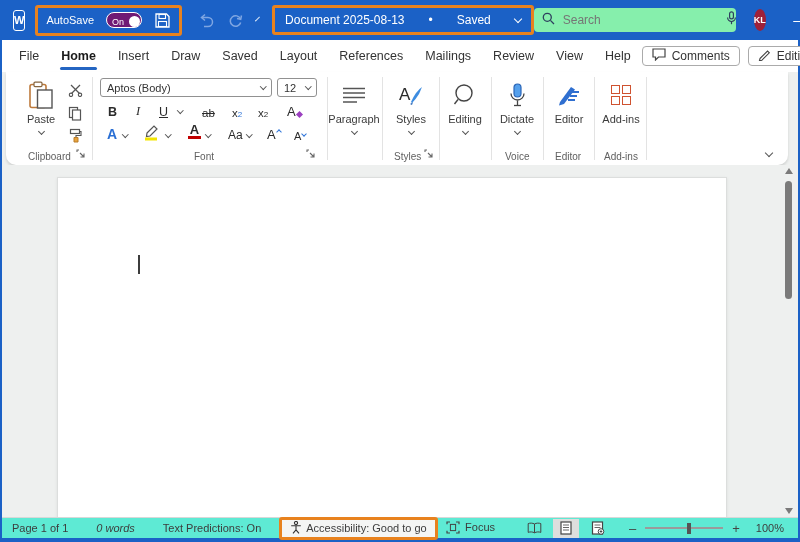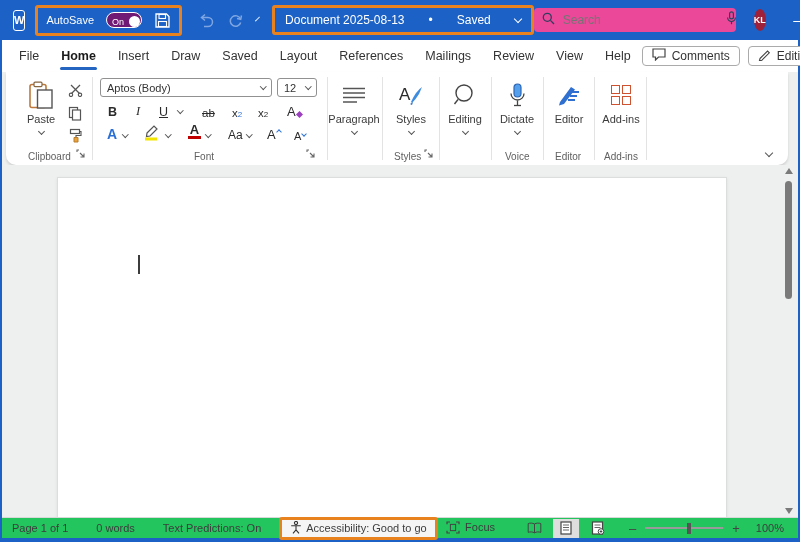--- a/index.html
+++ b/index.html
@@ -20,21 +20,21 @@
   .toggle .on-text { font-size:9px; color:#fff; margin-left:5px; }
   .toggle .knob { position:absolute; right:1.5px; width:11px; height:11px; border-radius:50%; background:#fff; }
   .tb-icon { margin-left:0; display:flex; align-items:center; }
   .undo-redo { display:flex; align-items:center; gap:14px; margin-left:16px; }
   .tb-chev { width:6px; height:6px; border-right:1.4px solid #cfe0f6; border-bottom:1.4px solid #cfe0f6;
              transform:rotate(45deg); margin-left:14px; margin-top:-3px; }
   .box-title { margin-left:14px; padding:5px 10px; gap:24px; font-size:12px; white-space:nowrap; }
   .box-title .chev { width:6px; height:6px; border-right:1.4px solid #fff; border-bottom:1.4px solid #fff;
                      transform:rotate(45deg); margin-top:-3px; }
   .spacer { flex:1; }
-  .searchbox { width:202px; height:24px; background:#ec4899; border:1px solid #9dbbе0; border-radius:4px;
+  .searchbox { width:202px; height:24px; background:#86efac; border:1px solid #9dbbе0; border-radius:4px;
                display:flex; align-items:center; padding:0 8px; gap:8px; }
   .searchbox input { flex:1; border:none; background:transparent; outline:none; font-size:12px; color:#1e2b45;
                      font-family:"Liberation Sans", sans-serif; }
   .avatar { width:22px; height:22px; border-radius:50%; background:#9e2139; color:#fff; font-size:9px; font-weight:bold;
             display:flex; align-items:center; justify-content:center; margin-left:18px; }
   .win-btn { width:39px; height:40px; display:flex; align-items:center; justify-content:center; color:#fff; font-size:14px; }
   .win-btn.max span { width:10px; height:10px; border:1.2px solid #fff; border-radius:2px; display:block; }
   .win-controls { display:flex; margin-left:12px; }
 
   
@@ -78,21 +78,21 @@
           border:1px solid #dcdedd; box-shadow:0 1px 3px rgba(0,0,0,.08); }
   .caret { position:absolute; left:80px; top:77px; width:1.6px; height:19px; background:#3c3c3c; }
   .scrollbar { position:absolute; right:2px; top:0; bottom:0; width:14px; }
   .scroll-up { position:absolute; top:3px; left:3px; width:0; height:0;
                border-left:4.5px solid transparent; border-right:4.5px solid transparent; border-bottom:6px solid #7a7a7a; }
   .scroll-down { position:absolute; bottom:3px; left:3px; width:0; height:0;
                  border-left:4.5px solid transparent; border-right:4.5px solid transparent; border-top:6px solid #7a7a7a; }
   .scroll-thumb { position:absolute; top:16px; left:3px; width:7px; height:118px; background:#7a7a7a; border-radius:4px; }
 
   
-  .statusbar { position:absolute; left:0; right:0; bottom:0; height:21px; background:#22c55e; border-top:1px solid #d8d8d8;
+  .statusbar { position:absolute; left:0; right:0; bottom:0; height:21px; background:#5eead4; border-top:1px solid #d8d8d8;
                display:flex; align-items:center; font-size:11px; color:#3d3d3d; }
   .sb-item { white-space:nowrap; }
   .box-access { border:3px solid #e8821e; border-radius:3px; padding:1px 8px; display:flex; align-items:center; gap:4px;
                 background:#f4f5f4; }
   .sb-right { margin-left:auto; display:flex; align-items:center; margin-right:14px; }
   .view-icon { width:26px; height:19px; display:flex; align-items:center; justify-content:center; }
   .view-icon.selected { background:#dddedd; }
   .zoom-track { width:78px; height:2px; background:#9a9a9a; position:relative; margin:0 9px; }
   .zoom-thumb { position:absolute; left:54%; top:-4.5px; width:3.5px; height:11px; background:#555; }
   .zoom-sign { font-size:13px; color:#444; }
@@ -418,21 +418,21 @@
       </div>
       <div class="scrollbar">
         <div class="scroll-up"></div>
         <div class="scroll-thumb"></div>
         <div class="scroll-down"></div>
       </div>
     </div>
 
     <div class="statusbar">
       <span class="sb-item" style="margin-left:10px;">Page 1 of 1</span>
-      <span class="sb-item" style="margin-left:28px;">0 words</span>
+      <span class="sb-item" style="margin-left:28px;font-style:italic;">0 words</span>
       <span class="sb-item" style="margin-left:28px;">Text Predictions: On</span>
       <span class="box-access" style="margin-left:18px;">
         <span>
           <svg width="12" height="13" viewBox="0 0 12 13">
               <circle cx="6" cy="2" r="1.6" fill="none" stroke="#333" stroke-width="1.1"></circle>
               <path d="M1.2 4.8 h9.6 M6 4.8 v4 M6 8.8 l-3 3.6 M6 8.8 l3 3.6" fill="none" stroke="#333" stroke-width="1.1"></path>
             </svg>
         </span>
         <span>Accessibility: Good to go</span>
       </span>

